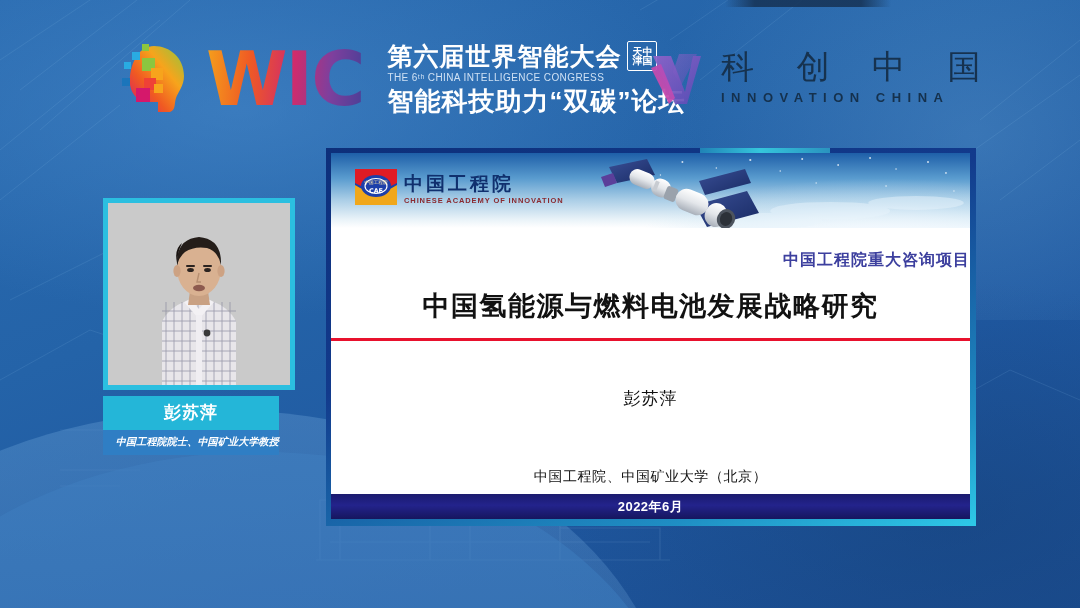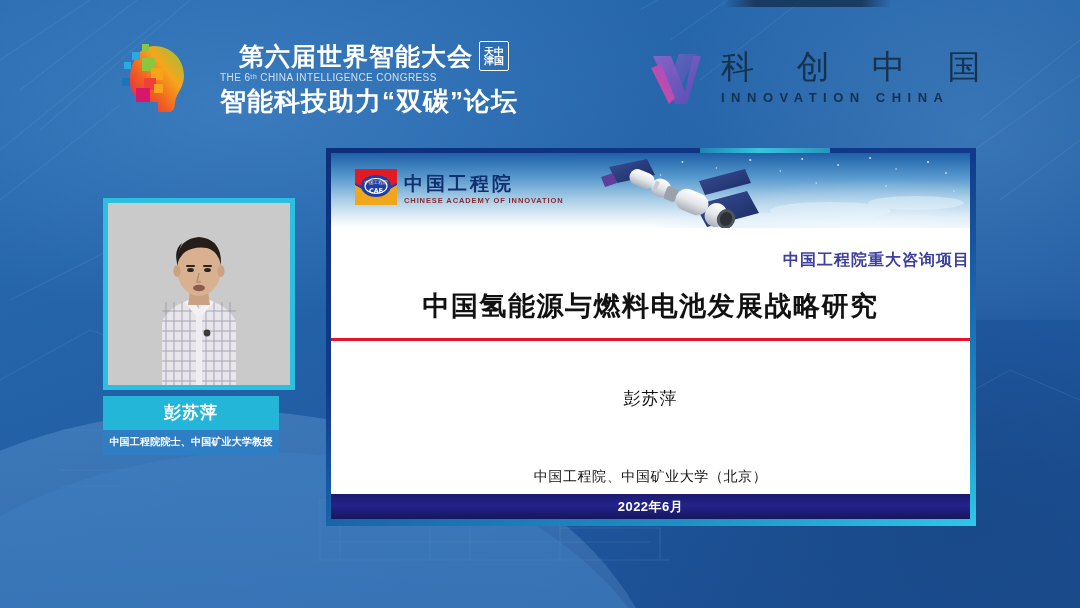--- a/index.html
+++ b/index.html
@@ -55,41 +55,41 @@
   }
   .wic-text{ margin-left:14px; color:#fff; }
   .wic-cn1{ font-size:25px; font-weight:700; letter-spacing:1px; line-height:1.12; white-space:nowrap; }
   .wic-en{ font-size:10px; letter-spacing:.4px; color:#cfe1f4; line-height:1.35; white-space:nowrap; }
   .wic-cn2{ font-size:26px; font-weight:700; letter-spacing:1px; line-height:1.2; margin-top:2px; white-space:nowrap; }
   .tj-badge{
     display:inline-flex; flex-direction:column; justify-content:center; align-items:center;
     width:30px;height:30px;border:1.6px solid #fff;border-radius:2px;
     font-size:10px;line-height:9px;font-weight:700;color:#fff;vertical-align:middle;margin-left:6px;
   }
-  .row-cn1{ display:flex; align-items:center;margin-left:19px; }
+  .row-cn1{ display:flex; align-items:center; }
 
   .ic-block{ position:absolute; left:645px; top:12px; display:flex; align-items:center; gap:14px; }
   .ic-mark{ width:62px; height:62px; }
   .ic-mark svg{ width:100%; height:100%; display:block; }
   .ic-cn{ font-size:33px; letter-spacing:16px; color:#16324f; font-weight:400; line-height:1.1;
           font-family:"DejaVu Sans","Liberation Sans",sans-serif; }
   .ic-en{ font-size:13px; letter-spacing:6.5px; color:#15314d; font-weight:600; margin-top:5px; }
 
   
   #video-panel{ position:absolute; left:103px; top:198px; width:192px; height:192px;
                 border:5px solid #2bbfe0; background:#c9c9c9; }
   .vid-inner{ position:absolute; inset:0; overflow:hidden;
               background:linear-gradient(180deg,#cfcfcf,#c4c4c4); }
   .vid-inner svg{ position:absolute; left:0; top:0; width:100%; height:100%; }
 
   #name-plate{ position:absolute; left:103px; top:396px; width:176px; }
   .np-name{ background:#24b6d8; color:#fff; font-weight:700; font-size:17px;
             text-align:center; padding:5px 0 6px; letter-spacing:1px; }
   .np-role{ background:#2f7ec4; color:#fff; font-size:10px; font-weight:700;
-            text-align:center; padding:5px 0 6px; letter-spacing:.2px; }
+            text-align:right; padding:5px 0 6px; letter-spacing:.2px;font-style:italic; }
 
   
   #slide-frame{
     position:absolute; left:326px; top:148px; width:650px; height:378px;
     background:linear-gradient(160deg,#0d2f7a 0%,#123a8c 40%,#1f8fc4 82%,#2ec9e8 100%);
     padding:5px 6px 7px 5px;
   }
   .frame-accent{
     position:absolute; left:374px; top:0; width:130px; height:5px;
     background:linear-gradient(90deg,#2083b6,#35c6dc 46%,#2a93bf);
@@ -189,20 +189,21 @@
           <rect x="33" y="30" width="12" height="12" fill="#f7a41c"></rect>
           <rect x="26" y="40" width="12" height="12" fill="#ef4136"></rect>
           <rect x="18" y="50" width="14" height="14" fill="#d5186b"></rect>
           <rect x="36" y="46" width="9" height="9" fill="#f7a41c"></rect>
           <rect x="14" y="14" width="8" height="8" fill="#29abe2"></rect>
           <rect x="6" y="24" width="7" height="7" fill="#29abe2"></rect>
           <rect x="4" y="40" width="8" height="8" fill="#1b75bb"></rect>
           <rect x="24" y="6" width="7" height="7" fill="#8cc63f"></rect>
         </svg>
       </div>
+      <div class="wic-letters">WIC</div>
       <div class="wic-text">
         <div class="row-cn1">
           <span class="wic-cn1">第六届世界智能大会</span>
           <span class="tj-badge">
             <span>天中</span>
             <span>津国</span>
           </span>
         </div>
         <div class="wic-en">THE 6ᵗʰ CHINA INTELLIGENCE CONGRESS</div>
         <div class="wic-cn2">智能科技助力“双碳”论坛</div>

